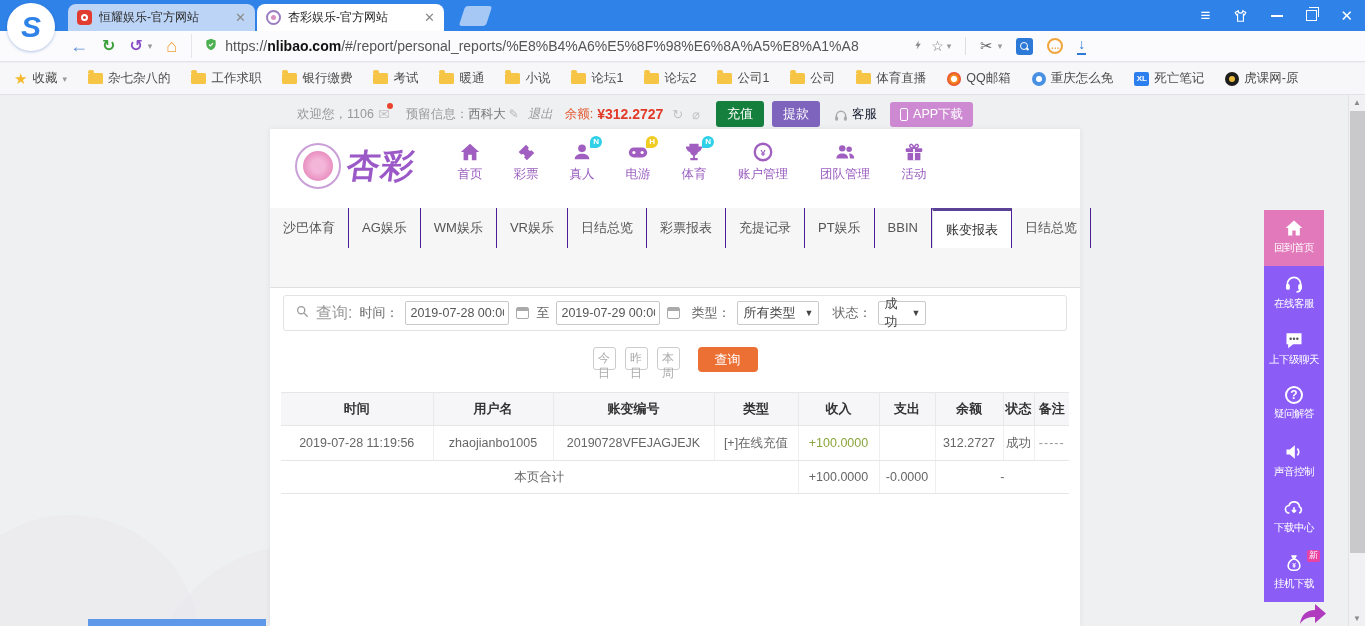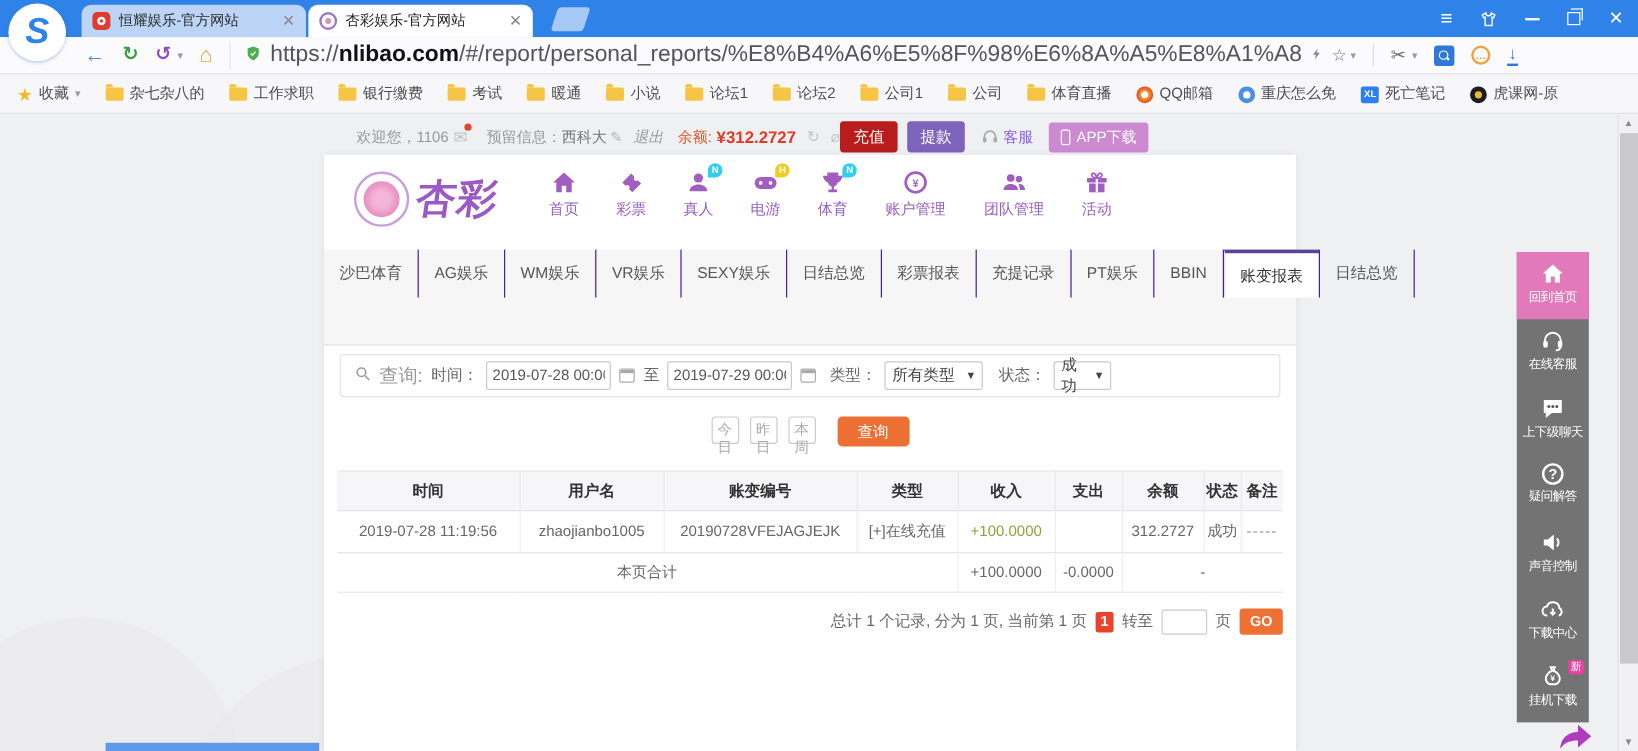--- a/index.html
+++ b/index.html
@@ -30,21 +30,21 @@
 
 
 .toolbar{position:absolute;top:31px;left:0;right:0;height:31px;background:#fbfbfd;border-bottom:1px solid #e4e4e8;display:flex;align-items:center;padding:0 10px 0 70px;gap:14px}
 .tbtn{font-weight:bold;cursor:pointer;line-height:1}
 .tb-back{color:#5a8fd8;font-size:18px}
 .tb-refresh{color:#38a038;font-size:16px}
 .tb-undo{color:#8a4fc8;font-size:16px}
 .caret{color:#999;font-size:9px;margin-left:-9px}
 .tb-home{color:#f0a23c;font-size:18px}
 .urlbox{display:flex;align-items:center;gap:7px;flex:0 0 760px;height:24px;border-left:1px solid #e6e6ea;padding-left:12px}
-.url-text{font-size:19px;color:#555;white-space:nowrap;overflow:hidden;flex:1}
+.url-text{font-size:14px;color:#555;white-space:nowrap;overflow:hidden;flex:1}
 .url-text b{color:#111}
 .tb-star{color:#777;font-size:14px}
 .sep{width:1px;height:18px;background:#ddd}
 .searchbox{display:flex;align-items:center;gap:8px;flex:1;height:24px;padding:0 4px}
 .paw{width:15px;height:13px;border-radius:50% 50% 45% 45%;background:#c9c9cd;position:relative;flex:none}
 .paw::before{content:"";position:absolute;left:-2px;top:-2px;width:5px;height:5px;border-radius:50%;background:#c9c9cd}
 .paw::after{content:"";position:absolute;right:-2px;top:-2px;width:5px;height:5px;border-radius:50%;background:#c9c9cd}
 .searchbox input{border:none;outline:none;background:transparent;font-size:13px;color:#444;flex:1;font-family:inherit}
 .searchbox input::placeholder{color:#b5b5ba}
 .tb-scissors{color:#666;font-size:15px}
@@ -77,23 +77,23 @@
 
 
 .topbar{position:absolute;left:270px;top:4px;width:810px;height:30px;display:flex;align-items:center;padding:0 30px 0 27px;color:#999;font-size:12.5px}
 .mail-ic{position:relative;color:#c3c3c3;font-size:14px;margin:0 4px}
 .mail-ic::after{content:"";position:absolute;right:-3px;top:-3px;width:6px;height:6px;border-radius:50%;background:#e8432c}
 .edit-ic{color:#b5b5b5;font-size:12px;margin:0 3px}
 .logout{font-style:italic;color:#999;margin-left:6px;cursor:pointer}
 .bal-label{color:#e2572e;font-weight:normal;margin-left:12px}
 .bal-val{color:#e23a28;font-weight:bold;font-size:14px;margin-left:4px}
 .mini-ic{color:#c4c4c4;font-size:13px;margin-left:9px;cursor:pointer}
-.btn-purple{margin-left:0;background:#b91c1c;color:#fff;border:none;border-radius:3px;padding:4px 11px;font-size:13px;cursor:pointer;font-family:inherit}
+.btn-purple{margin-left:16px;background:#15803d;color:#fff;border:none;border-radius:3px;padding:4px 11px;font-size:13px;cursor:pointer;font-family:inherit}
 .btn-violet{margin-left:8px;background:#7e64bd}
-.svc{display:flex;align-items:center;gap:4px;margin-left:14px;color:#8b5cf6}
+.svc{display:flex;align-items:flex-end;gap:4px;margin-left:14px;color:#0f172a}
 .btn-pink{margin-left:13px;background:#cd8ad2;color:#fff;border:none;border-radius:3px;padding:4px 10px;font-size:12.5px;display:inline-flex;align-items:center;gap:5px;cursor:pointer;font-family:inherit}
 .ic-phone{width:8px;height:13px;border:1px solid #fff;border-radius:2px;display:inline-block}
 .ic-monitor{width:14px;height:10px;border:1px solid #fff;border-radius:1px;display:inline-block;box-shadow:0 3px 0 -2px #fff}
 
 
 .main-col{position:absolute;left:270px;top:34px;width:810px;height:497px;background:#fff;box-shadow:0 0 6px rgba(0,0,0,.07)}
 
 
 .logorow{position:absolute;top:10px;left:0;width:100%;height:62px}
 .sitelogo{position:absolute;left:25px;top:4px;display:flex;align-items:center;gap:6px;cursor:pointer}
@@ -142,21 +142,21 @@
 .income-pos{color:#8aa53c}
 .remark{color:#999;letter-spacing:1px}
 
 
 .pagerow{position:absolute;top:378px;right:11px;display:flex;align-items:center;gap:7px;color:#666;font-size:13px}
 .pg-cur{min-width:15px;height:17px;background:#e8432c;color:#fff;font-weight:bold;display:inline-flex;align-items:center;justify-content:center;padding:0 3px;border-radius:2px;font-size:12px}
 .pg-input{width:38px;height:21px;border:1px solid #ccc;border-radius:2px;outline:none;font-family:inherit;text-align:center}
 .btn-go{width:36px;height:22px;background:#ee7033;border:none;border-radius:3px;color:#fff;font-weight:bold;font-size:12px;cursor:pointer;font-family:inherit}
 
 
-.sidewidget{position:absolute;left:1264px;top:115px;width:60px;background:#737373}
+.sidewidget{position:absolute;left:1264px;top:115px;width:60px;background:#8b5cf6}
 .side-item{height:56px;display:flex;flex-direction:column;align-items:center;padding-top:8px;color:#fff;cursor:pointer;position:relative}
 .side-item.active{background:#e279ba}
 .side-label{font-size:10.5px;margin-top:3px;white-space:nowrap;letter-spacing:-.5px}
 .qmark{width:18px;height:18px;border:2px solid #fff;border-radius:50%;display:flex;align-items:center;justify-content:center;font-size:12px;font-weight:bold}
 .qmark::before{content:"?"}
 .new-badge{position:absolute;top:4px;right:4px;background:#e843a2;color:#fff;font-size:9px;padding:1px 2px;border-radius:2px;line-height:1.1}
 .share-arrow{position:absolute;left:1298px;top:508px;cursor:pointer}
 
 
 .scrollbar{position:absolute;right:0;top:0;width:17px;height:531px;background:#f1f1f3;border-left:1px solid #e3e3e5}
@@ -401,21 +401,20 @@
           </div>
         </div>
       </div>
 
       <div class="tabbar">
         <div class="tabrow">
           <span class="rtab">沙巴体育</span>
           <span class="rtab">AG娱乐</span>
           <span class="rtab">WM娱乐</span>
           <span class="rtab">VR娱乐</span>
-          <span class="rtab">SEXY娱乐</span>
           <span class="rtab">日结总览</span>
           <span class="rtab">彩票报表</span>
           <span class="rtab">充提记录</span>
           <span class="rtab">PT娱乐</span>
           <span class="rtab">BBIN</span>
           <span class="rtab active">账变报表</span>
           <span class="rtab">日结总览</span>
         </div>
       </div>
 
@@ -491,28 +490,20 @@
             <tr class="summary">
               <td colspan="4" style="border-right:1px solid #efefef">本页合计</td>
               <td style="border-right:1px solid #efefef">+100.0000</td>
               <td style="border-right:1px solid #efefef">-0.0000</td>
               <td colspan="3">-</td>
             </tr>
           </tbody>
         </table>
       </div>
 
-      <div class="pagerow">
-        <span>总计 1 个记录, 分为 1 页, 当前第 1 页</span>
-        <span class="pg-cur">1</span>
-        <span>转至</span>
-        <input class="pg-input" style="">
-        <span>页</span>
-        <button class="btn-go">GO</button>
-      </div>
     </div>
 
     <div class="sidewidget">
       <div class="side-item active">
         <svg width="20" height="20" viewBox="0 0 24 24" fill="#fff">
             <path d="M12 3l10 9h-3v9h-5v-6h-4v6H5v-9H2z"></path>
           </svg>
         <span class="side-label">回到首页</span>
       </div>
       <div class="side-item">

